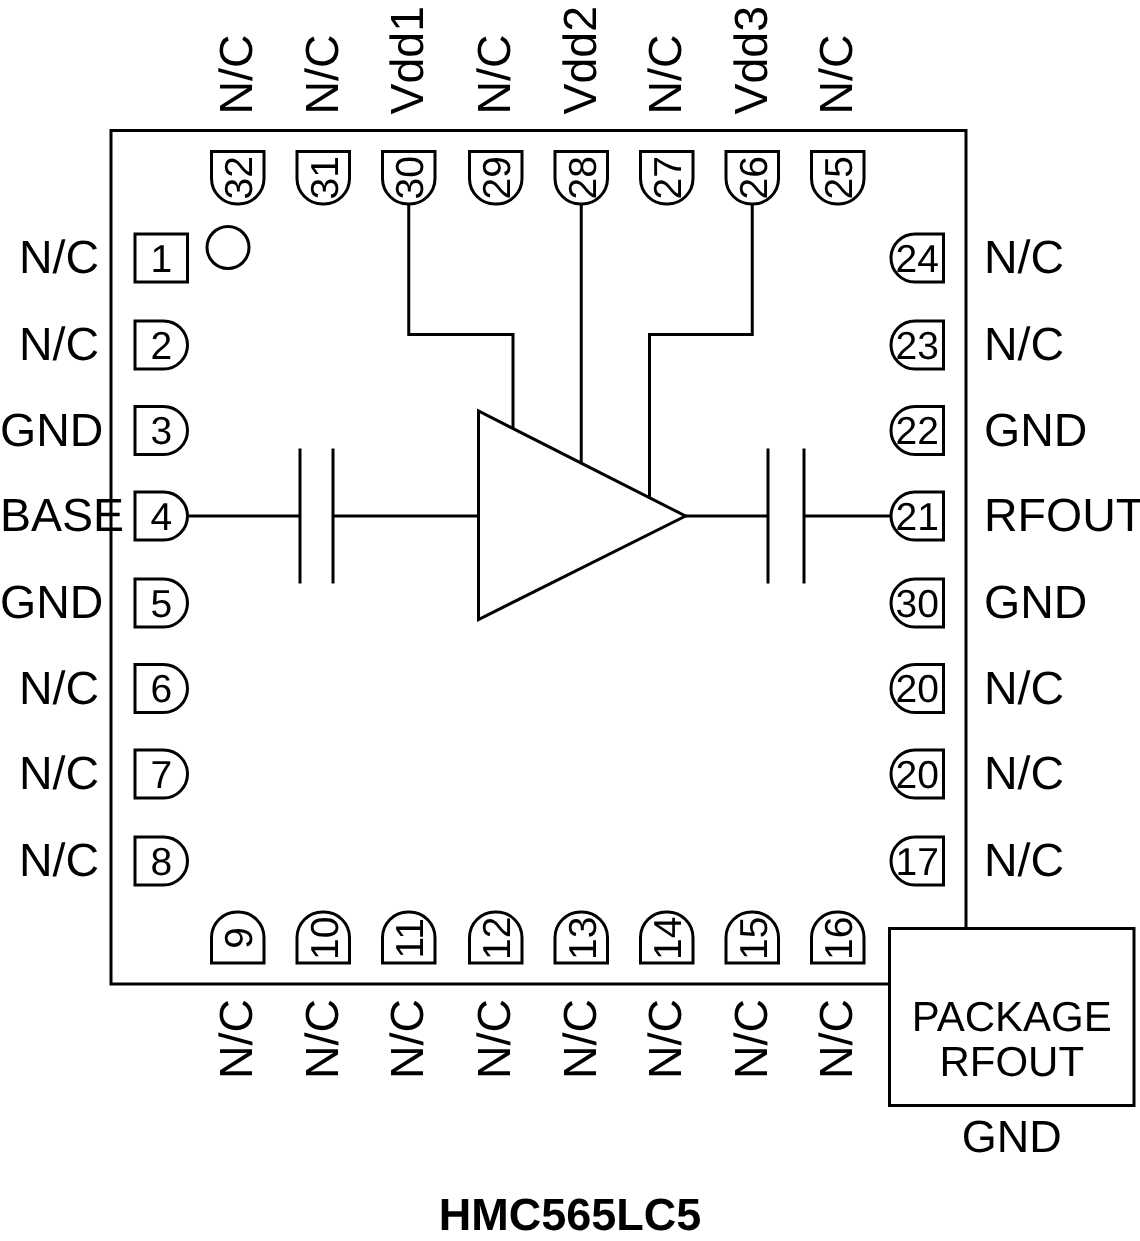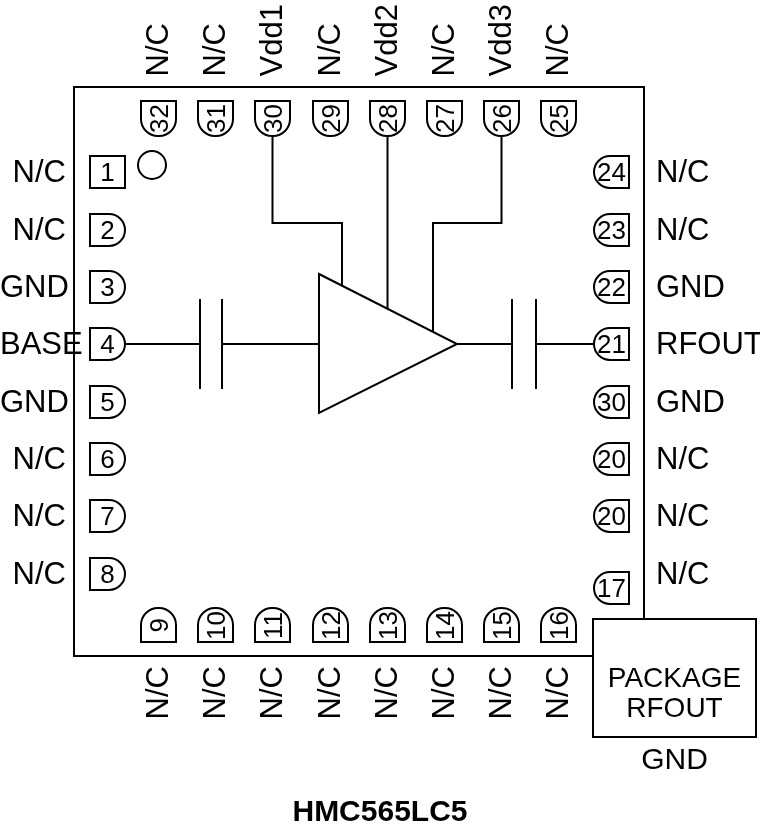--- a/index.html
+++ b/index.html
@@ -177,21 +177,21 @@
     </div>
   <div class="pin pin-right" style="top:385px">
       <span>30</span>
     </div>
   <div class="pin pin-right" style="top:442px">
       <span>20</span>
     </div>
   <div class="pin pin-right" style="top:499px">
       <span>20</span>
     </div>
-  <div class="pin pin-right" style="top:571px">
+  <div class="pin pin-right" style="top:557px">
       <span>17</span>
     </div>
 
   <div class="lbl-h lbl-right" style="top:155px">N/C</div>
   <div class="lbl-h lbl-right" style="top:213px">N/C</div>
   <div class="lbl-h lbl-right" style="top:270px">GND</div>
   <div class="lbl-h lbl-right" style="top:327px">RFOUT</div>
   <div class="lbl-h lbl-right" style="top:385px">GND</div>
   <div class="lbl-h lbl-right" style="top:442px">N/C</div>
   <div class="lbl-h lbl-right" style="top:499px">N/C</div>

